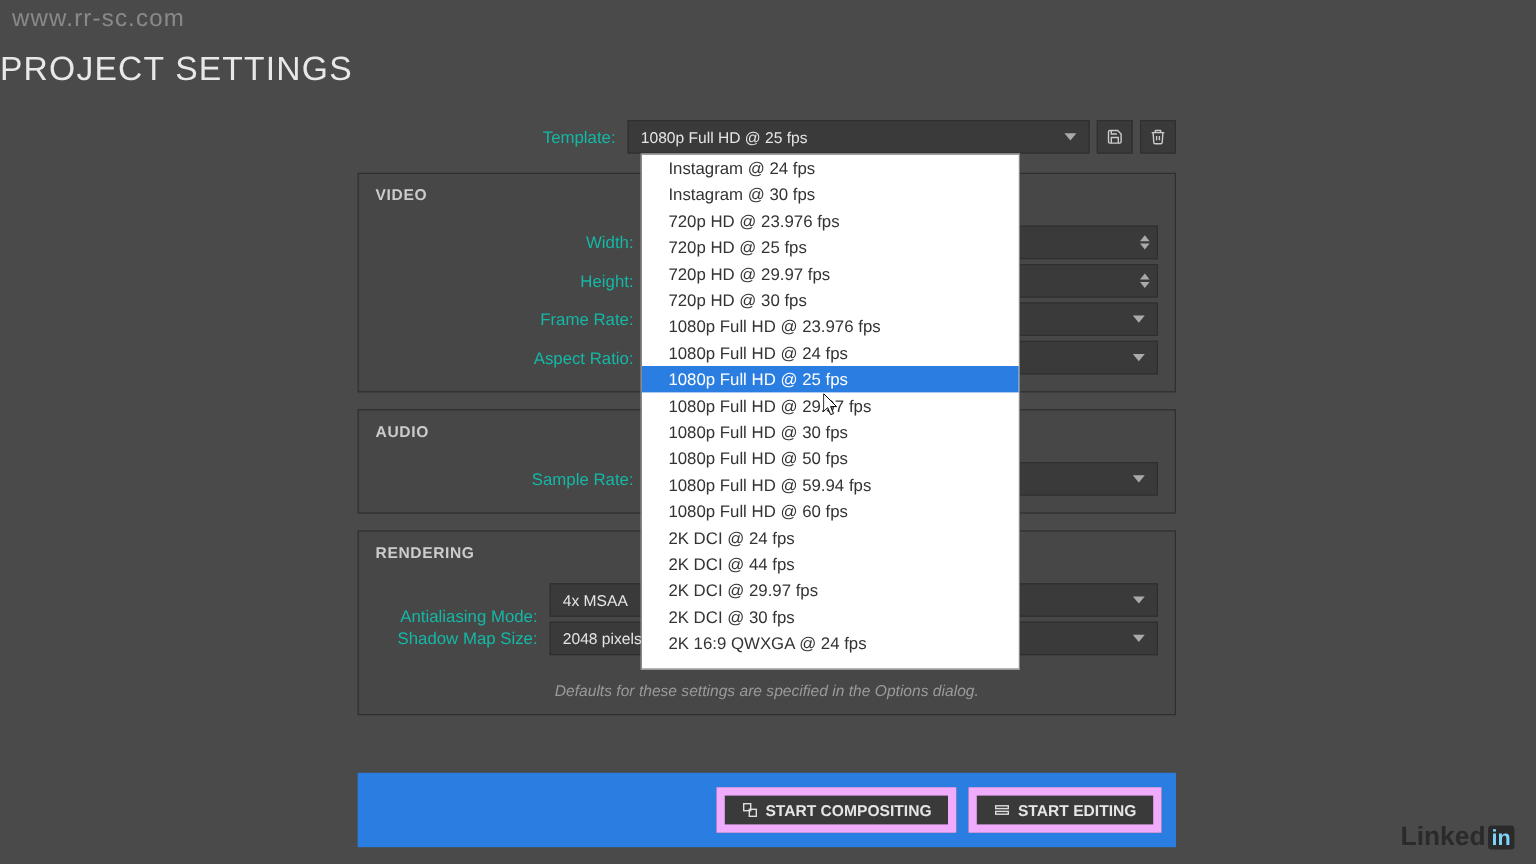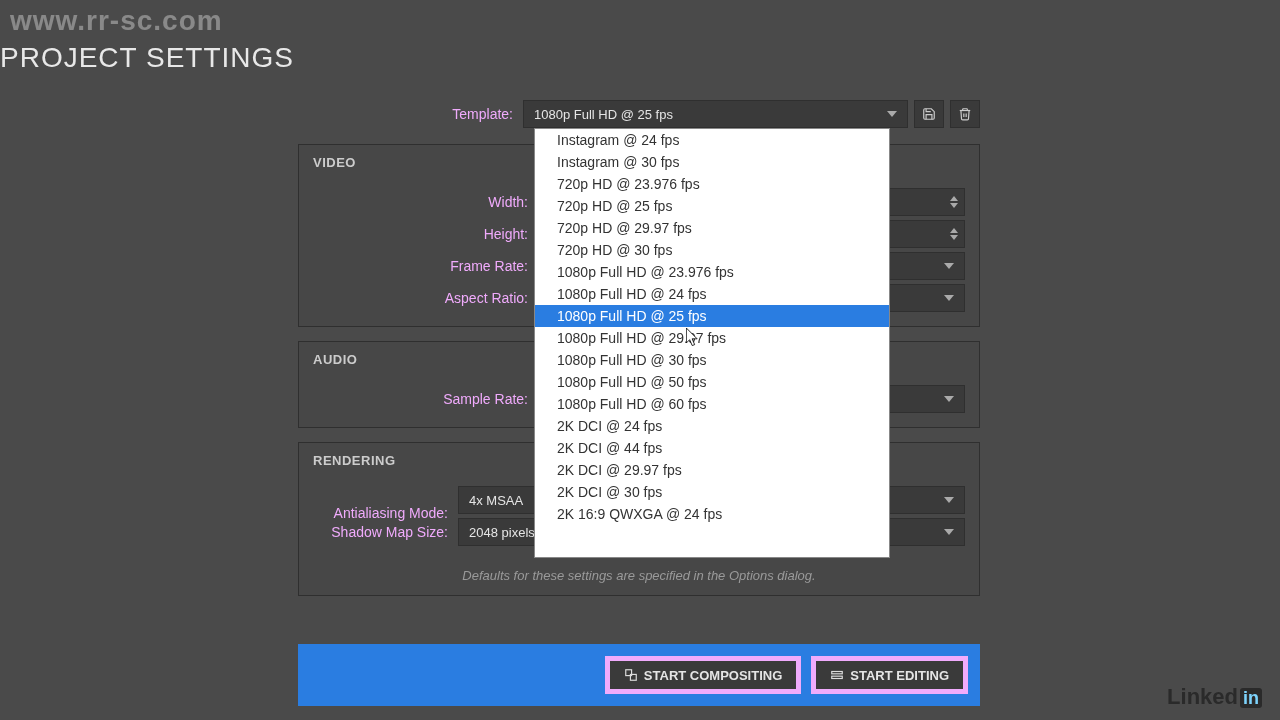--- a/index.html
+++ b/index.html
@@ -1,37 +1,37 @@
 <!DOCTYPE html>
 <html><head>
 <meta charset="utf-8">
 <style>
   * { box-sizing: border-box; margin: 0; padding: 0; font-family: "Segoe UI", Arial, sans-serif; }
   body { width: 1280px; height: 720px; background: #4a4a4a; overflow: hidden; position: relative; }
-  .watermark-url { position: absolute; top: 5px; left: 10px; font-size: 28px; color: rgba(255,255,255,0.35); font-weight: 700; letter-spacing: 1px; }
+  .watermark-url { position: absolute; top: 5px; left: 10px; font-size: 20px; color: rgba(255,255,255,0.35); font-weight: 400; letter-spacing: 1px; }
   .linkedin { position: absolute; bottom: 10px; right: 18px; font-size: 22px; color: #2a2a2a; font-weight: bold; }
   .linkedin .in { background:#2a2a2a; color:#7dd3fc; padding:0 3px; border-radius:3px; font-size:18px; margin-left:2px;}
   .title { position: absolute; top: 42px; left: 0; right: 0; text-align: left; color: #e8e8e8; font-size: 28px; font-weight: 300; letter-spacing: 1px; }
   .panel { position: absolute; top: 98px; left: 298px; width: 682px; }
   .row { display: flex; align-items: center; height: 32px; }
-  .label { width: 225px; text-align: right; color: #f0abfc; font-size: 14px; padding-right: 10px; }
+  .label { width: 225px; text-align: right; color: #14b8a6; font-size: 14px; padding-right: 10px; }
   .dropdown { flex: 1; height: 28px; background: #3a3a3a; border: 1px solid #2f2f2f; color: #e5e5e5; font-size: 13px; padding: 0 10px; display: flex; align-items: center; justify-content: space-between; position: relative; }
   .caret { width: 0; height: 0; border-left: 5px solid transparent; border-right: 5px solid transparent; border-top: 6px solid #aaa; }
   .iconbtn { width: 30px; height: 28px; background: #3a3a3a; border: 1px solid #2f2f2f; margin-left: 6px; display:flex; align-items:center; justify-content:center; color:#ccc; font-size:14px;}
   .section { margin-top: 14px; border: 1px solid #2f2f2f; background: rgba(0,0,0,0.04); }
   .section-header { padding: 10px 14px; color: #ccc; font-size: 13px; font-weight: 600; letter-spacing: 0.5px; }
   .section-body { padding: 6px 14px 12px 14px; }
   .spinner { flex:1; height:28px; background:#3a3a3a; border:1px solid #2f2f2f; display:flex; align-items:center; justify-content:flex-end; padding-right:6px; }
   .spin-arrows { display:flex; flex-direction:column; gap:2px; }
   .spin-arrows span { width:0;height:0;border-left:4px solid transparent;border-right:4px solid transparent; }
   .su{border-bottom:5px solid #aaa;} .sd{border-top:5px solid #aaa;}
   .hint { text-align:center; color:#9a9a9a; font-style:italic; font-size:13px; margin-top:20px;}
   .footer { position:absolute; left:298px; top:644px; width:682px; height:62px; background:#2a7de1; display:flex; align-items:center; justify-content:flex-end; padding:0 12px; gap:10px;}
-  .bigbtn { height:38px; background:#3a3a3a; border:5px solid #f0abfc; color:#e5e5e5; font-size:13px; font-weight:600; padding:0 14px; display:flex; align-items:center; gap:6px;justify-content:flex-end;}
-  .dropdown-list { position:absolute; left:534px; top:128px; width:356px; height:430px; background:#fff; overflow-y:scroll; border:1px solid #888;}
+  .bigbtn { height:38px; background:#3a3a3a; border:7px solid #f0abfc; color:#e5e5e5; font-size:13px; font-weight:600; padding:0 14px; display:flex; align-items:center; gap:6px;justify-content:flex-end;}
+  .dropdown-list { position:absolute; left:534px; top:128px; width:316px; height:430px; background:#fff; overflow-y:scroll; border:1px solid #888;}
   .dl-item { padding:3px 22px; font-size:14px; color:#333; white-space:nowrap;}
   .dl-item.selected { background:#2a7de1; color:#fff; }
   .dropdown-list::-webkit-scrollbar{width:16px;background:#ddd;}
   .dropdown-list::-webkit-scrollbar-thumb{background:#bbb;}
   .cursor { position:absolute; left:686px; top:328px; width:14px; height:20px; z-index:50;}
 </style>
 </head>
 <body>
 
 <div class="watermark-url">www.rr-sc.com</div>
@@ -157,20 +157,21 @@
     <div class="dl-item">720p HD @ 23.976 fps</div>
     <div class="dl-item">720p HD @ 25 fps</div>
     <div class="dl-item">720p HD @ 29.97 fps</div>
     <div class="dl-item">720p HD @ 30 fps</div>
     <div class="dl-item">1080p Full HD @ 23.976 fps</div>
     <div class="dl-item">1080p Full HD @ 24 fps</div>
     <div class="dl-item selected">1080p Full HD @ 25 fps</div>
     <div class="dl-item">1080p Full HD @ 29.97 fps</div>
     <div class="dl-item">1080p Full HD @ 30 fps</div>
     <div class="dl-item">1080p Full HD @ 50 fps</div>
+    <div class="dl-item">1080p Full HD @ 59.94 fps</div>
     <div class="dl-item">1080p Full HD @ 60 fps</div>
     <div class="dl-item">2K DCI @ 24 fps</div>
     <div class="dl-item">2K DCI @ 44 fps</div>
     <div class="dl-item">2K DCI @ 29.97 fps</div>
     <div class="dl-item">2K DCI @ 30 fps</div>
     <div class="dl-item">2K 16:9 QWXGA @ 24 fps</div>
   </div>
 
 <svg class="cursor" viewBox="0 0 16 24">
     <path d="M0 0 L0 18 L4 14 L7 21 L10 20 L7 13 L13 13 Z" fill="#fff" stroke="#000" stroke-width="1"></path>

